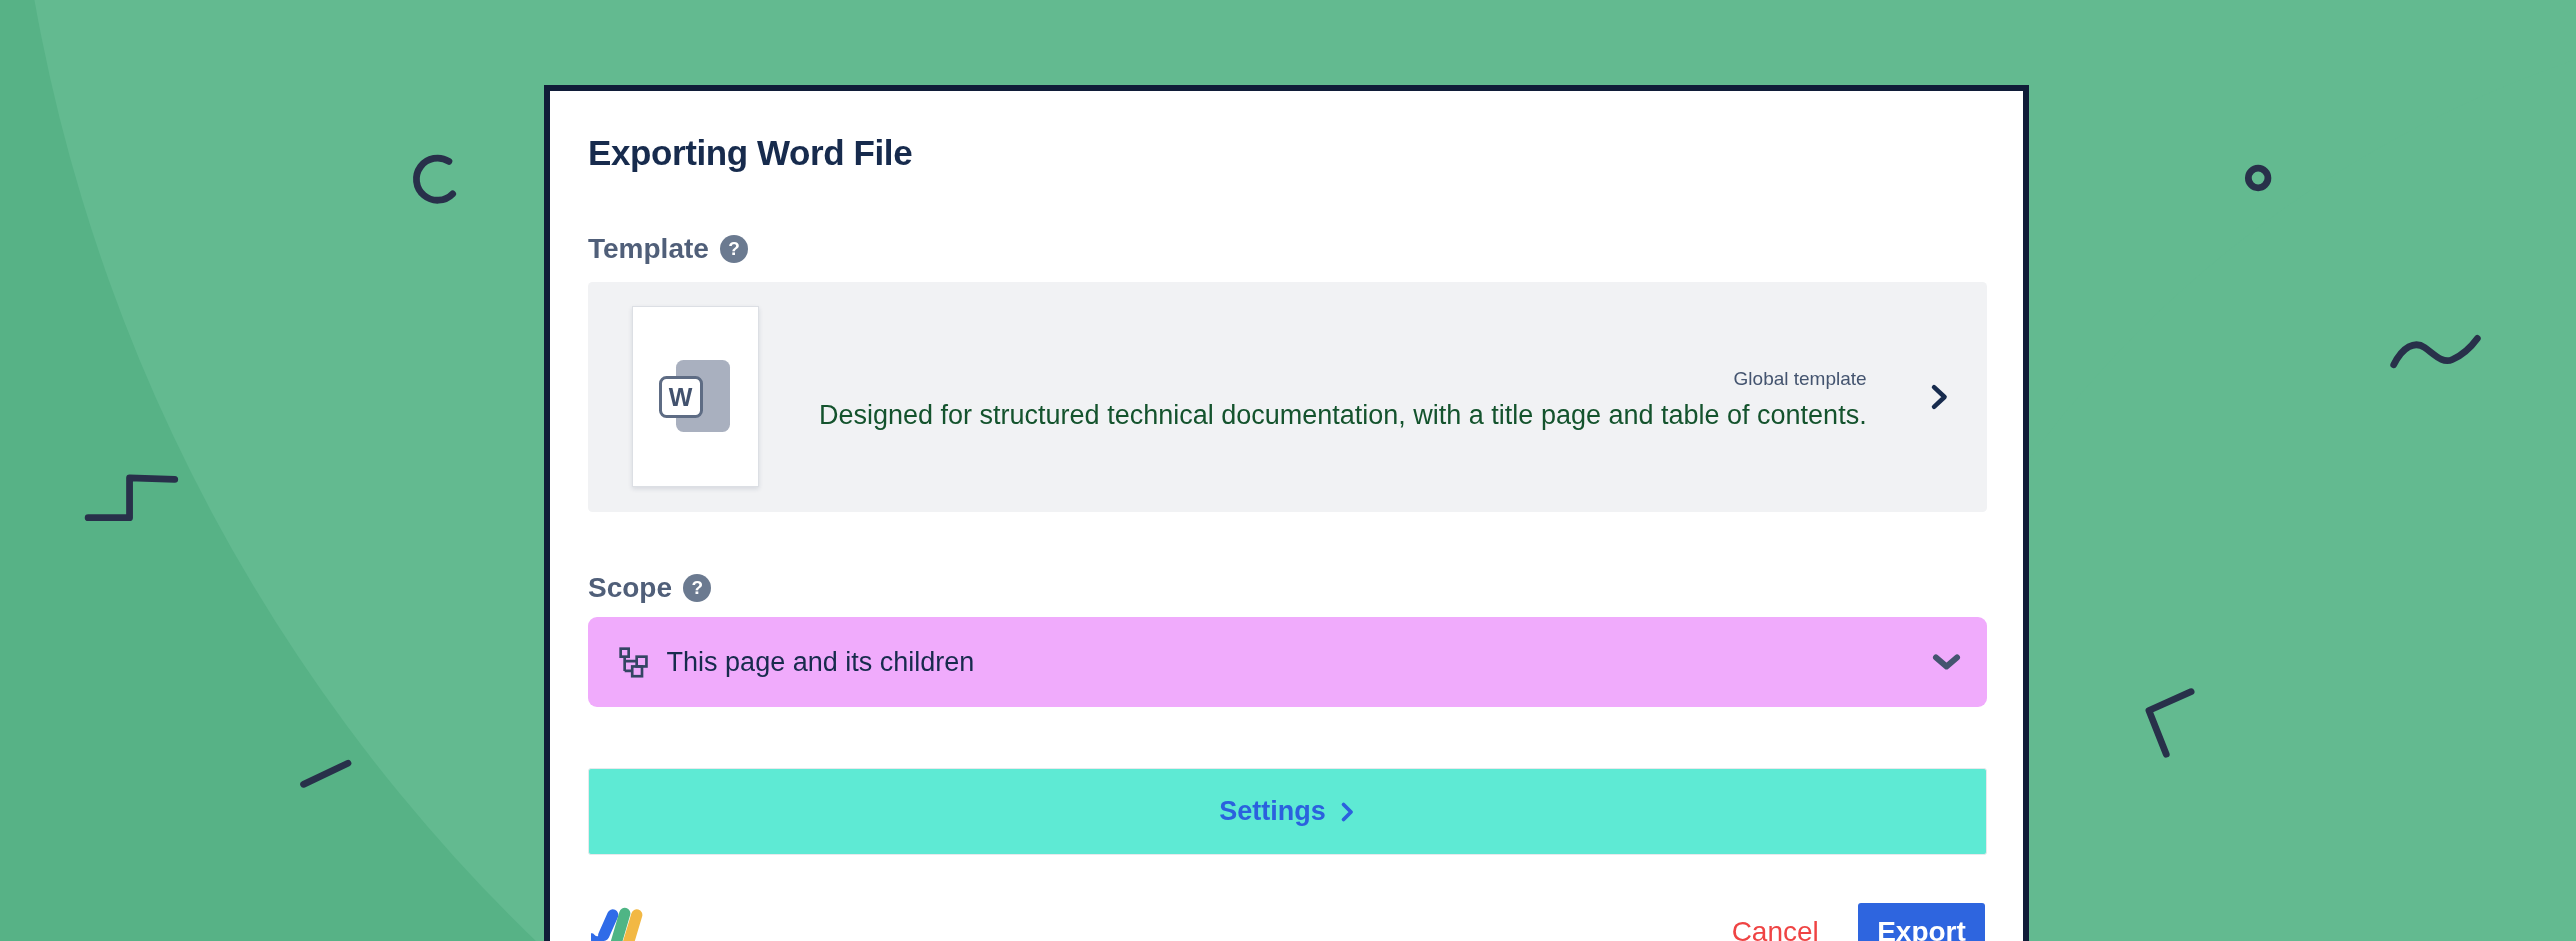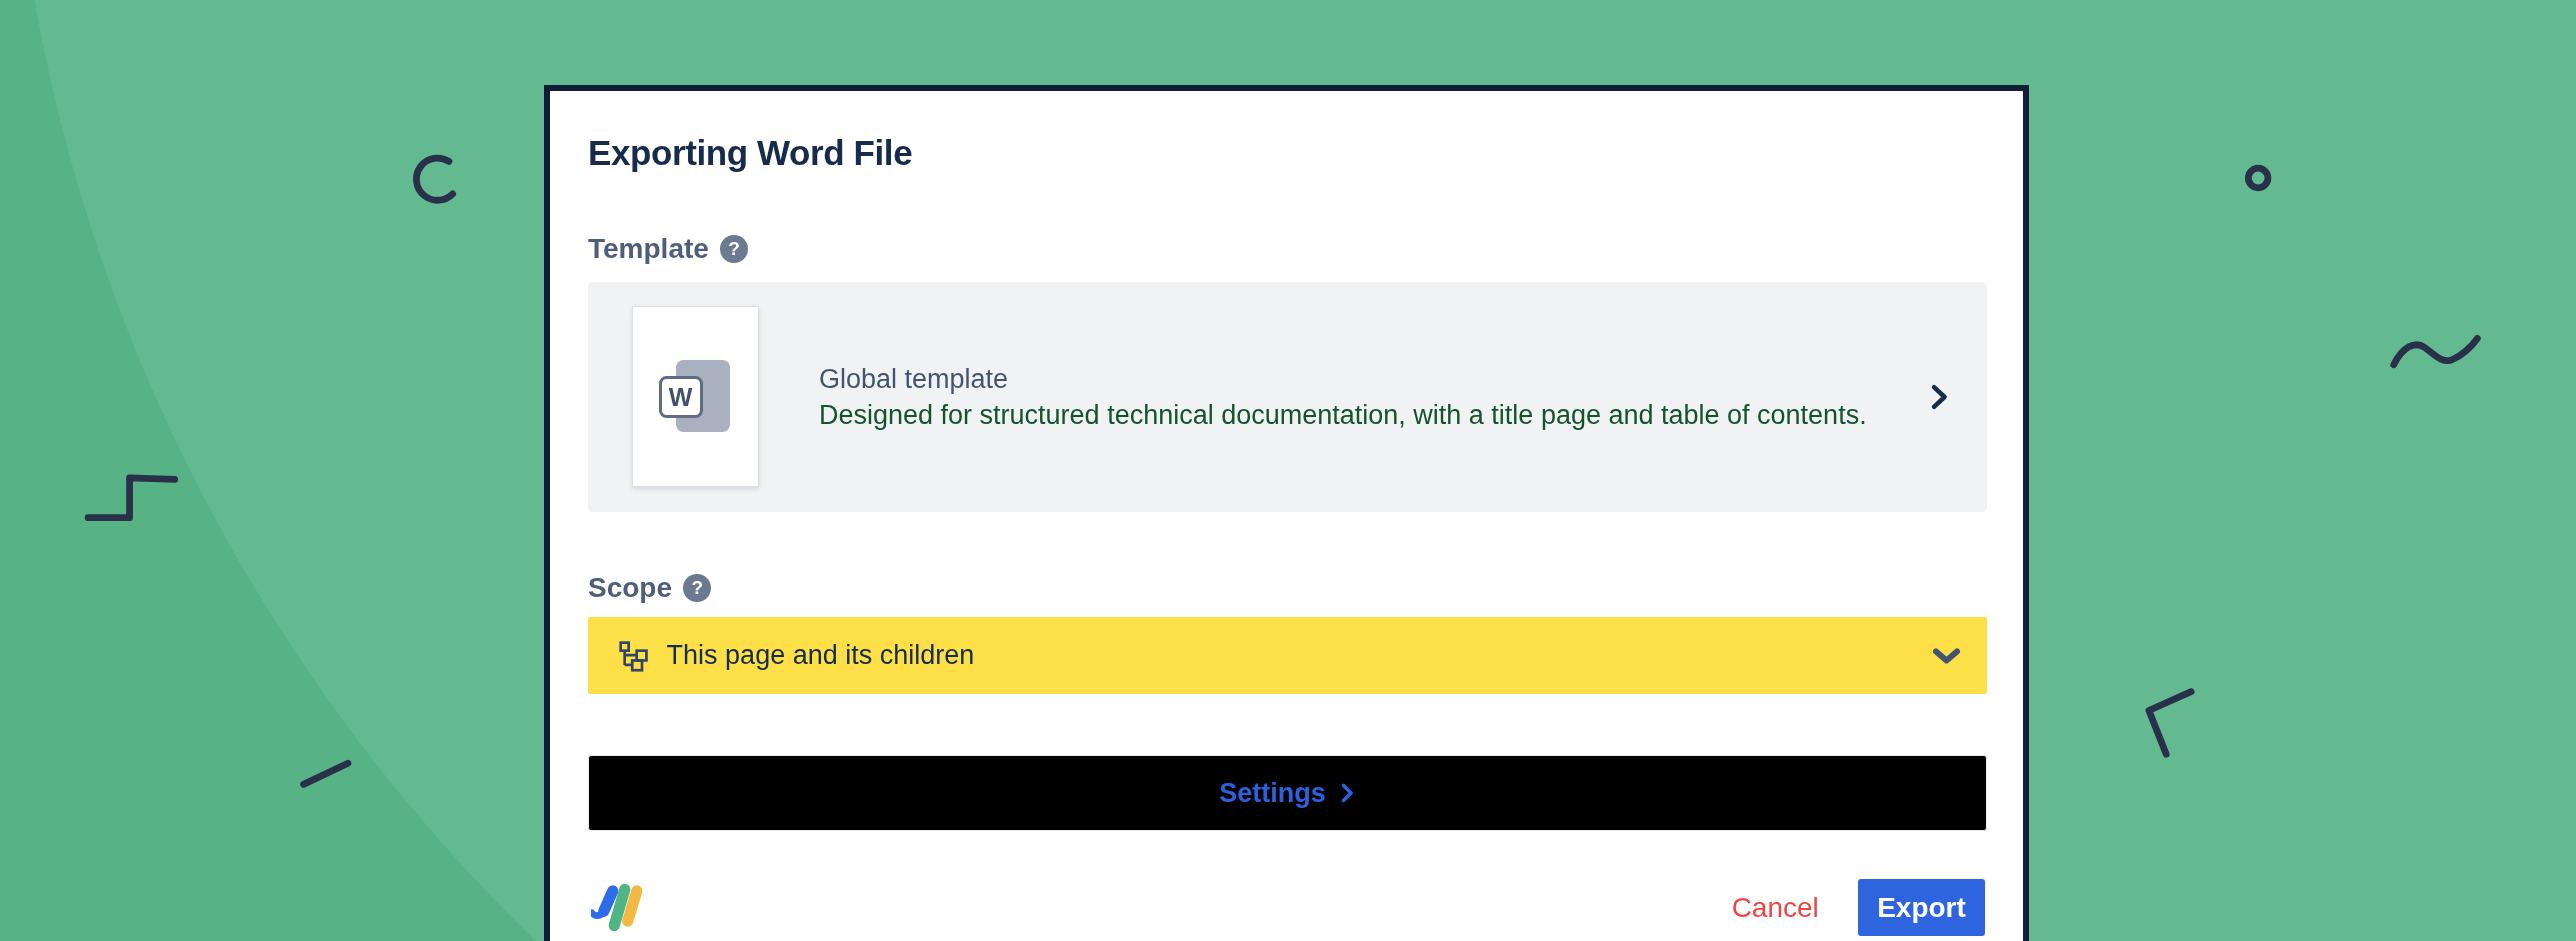--- a/index.html
+++ b/index.html
@@ -79,42 +79,42 @@
   }
   .thumb .doc-front {
     position: absolute; left: 25.6px; top: 69px;
     width: 44px; height: 42px; border-radius: 7.5px;
     background: #ffffff; border: 3px solid #5E6C84;
     display: flex; align-items: center; justify-content: center;
     font-size: 25px; font-weight: 700; color: #42526E;
   }
   .template-texts { margin-left: 60px; }
   .template-name { font-size: 27px; font-weight: 700; color: #172B4D; line-height: 36px; }
-  .template-sub  { font-size: 27px; font-weight: 400; color: #44546F; line-height: 36px; }
+  .template-sub  { font-size: 19px; font-weight: 400; color: #44546F; line-height: 36px; text-align: right; }
   .template-desc { font-size: 27px; font-weight: 400; color: #14532d; line-height: 36px; }
   .card-chevron { position: absolute; right: 36px; top: 50%; transform: translateY(-50%); }
 
   
   .scope-select {
     position: relative;
     margin-top: 13.6px;
-    width: 1399px; height: 77px;
-    background: #fde047; border-radius: 2px;
+    width: 1399px; height: 90px;
+    background: #f0abfc; border-radius: 9px;
     display: flex; align-items: center;
     padding-left: 30px; gap: 16.6px;
     cursor: pointer;
   }
   .scope-text { font-size: 27px; color: #172B4D; }
   .select-chevron { position: absolute; right: 24px; top: 50%; transform: translateY(-50%); }
 
   
   .settings-box {
     margin-top: 61px;
-    width: 1399px; height: 76px;
-    background: #000000;
+    width: 1399px; height: 87px;
+    background: #5eead4;
     border: 1.5px solid #E7E9EC; border-radius: 3px;
     display: flex; align-items: center; justify-content: center;
     gap: 13.6px; cursor: pointer;
   }
   .settings-label { font-size: 27px; font-weight: 700; color: #2B61DE; }
 
   
   .footer {
     margin-top: 48px;
     display: flex; align-items: center; justify-content: space-between;

